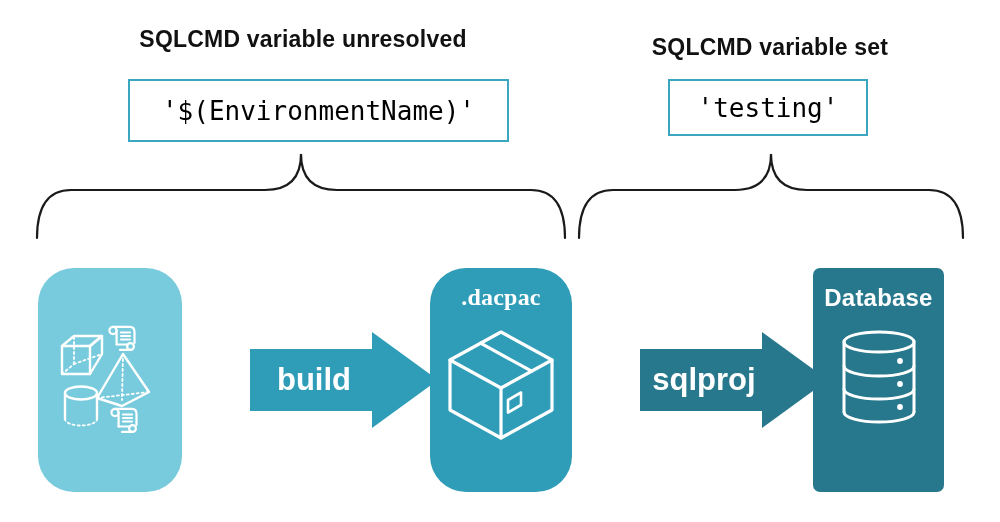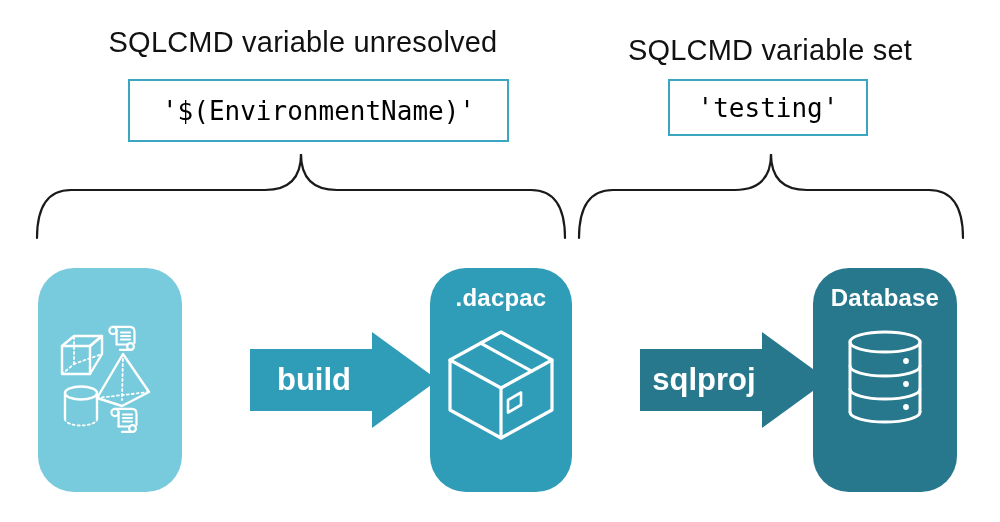--- a/index.html
+++ b/index.html
@@ -2,21 +2,21 @@
 <html><head>
 <meta charset="utf-8">
 <style>
   html,body{margin:0;padding:0;}
   body{
     width:1000px;height:522px;position:relative;overflow:hidden;
     background:#ffffff;font-family:"Liberation Sans",sans-serif;
   }
   .abs{position:absolute;}
   .heading{
-    font-size:29px;font-weight:normal;color:#111111;
+    font-size:23px;font-weight:bold;color:#111111;
     text-align:center;letter-spacing:0.2px;
   }
   .codebox{
     background:#ffffff;border:2.5px solid #3BA6C0;
     display:flex;align-items:center;justify-content:center;
     box-sizing:border-box;
   }
   .codetext{
     font-family:"DejaVu Sans Mono","Liberation Mono",monospace;
     font-size:26px;color:#000000;white-space:pre;
@@ -119,39 +119,39 @@
       <line x1="63" y1="97.5" x2="72" y2="97.5"></line>
     </g>
   </svg>
 </div>
 
 <div class="abs arrow" style="left:210px;top:332px;width:188px;height:96px;">
   <div class="arrow-shape" style="background: rgb(47, 157, 184);"></div>
   <div class="arrow-label">build</div>
 </div>
 
-<div class="abs node" style="left: 430px; top: 268px; width: 142px; height: 224px; background: rgb(47, 157, 184);">
+<div class="abs node" style="left: 430px; top: 268px; width: 142px; height: 224px; background: rgb(47, 157, 184); font-family: Liberation Serif, serif;">
   <div class="node-label">.dacpac</div>
   <svg class="node-icon" style="top:58px;" width="114" height="118" viewBox="0 0 114 118">
     <g class="icon-stroke" stroke-width="3.2">
       <path d="M 57 6 L 108 34 L 57 62 L 6 34 Z"></path>
       <path d="M 36.6 17.2 L 87.6 45.2"></path>
       <path d="M 6 34 L 6 84 L 57 112 L 108 84 L 108 34"></path>
       <path d="M 57 62 L 57 112"></path>
       <path d="M 64 74 L 77 66.5 L 77 79 L 64 86.5 Z" stroke-width="2.6"></path>
     </g>
   </svg>
 </div>
 
 <div class="abs arrow" style="left:600px;top:332px;width:188px;height:96px;">
   <div class="arrow-shape" style="background: rgb(39, 120, 140);"></div>
   <div class="arrow-label">sqlproj</div>
 </div>
 
-<div class="abs node" style="left: 813px; top: 268px; width: 144px; height: 224px; background: rgb(39, 120, 140);">
+<div class="abs node" style="left: 813px; top: 268px; width: 131px; height: 224px; background: rgb(39, 120, 140); border-radius: 7px;">
   <div class="node-label">Database</div>
   <svg class="node-icon" style="top:62px;" width="76" height="94" viewBox="0 0 76 94">
     <g class="icon-stroke" stroke-width="3">
       <ellipse cx="38" cy="12" rx="35" ry="10"></ellipse>
       <path d="M 3 12 L 3 82"></path>
       <path d="M 73 12 L 73 82"></path>
       <path d="M 3 36 A 35 10 0 0 0 73 36"></path>
       <path d="M 3 59 A 35 10 0 0 0 73 59"></path>
       <path d="M 3 82 A 35 10 0 0 0 73 82"></path>
     </g>

